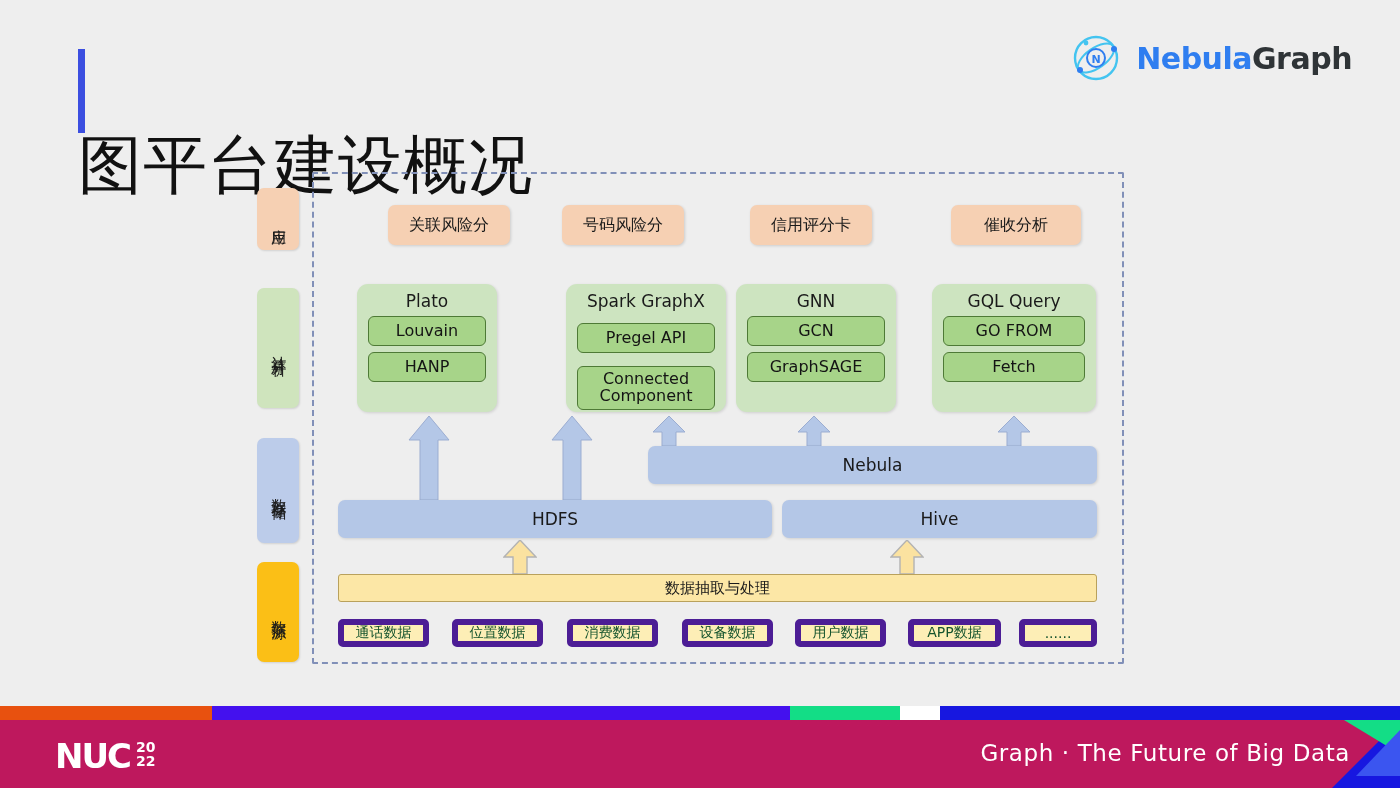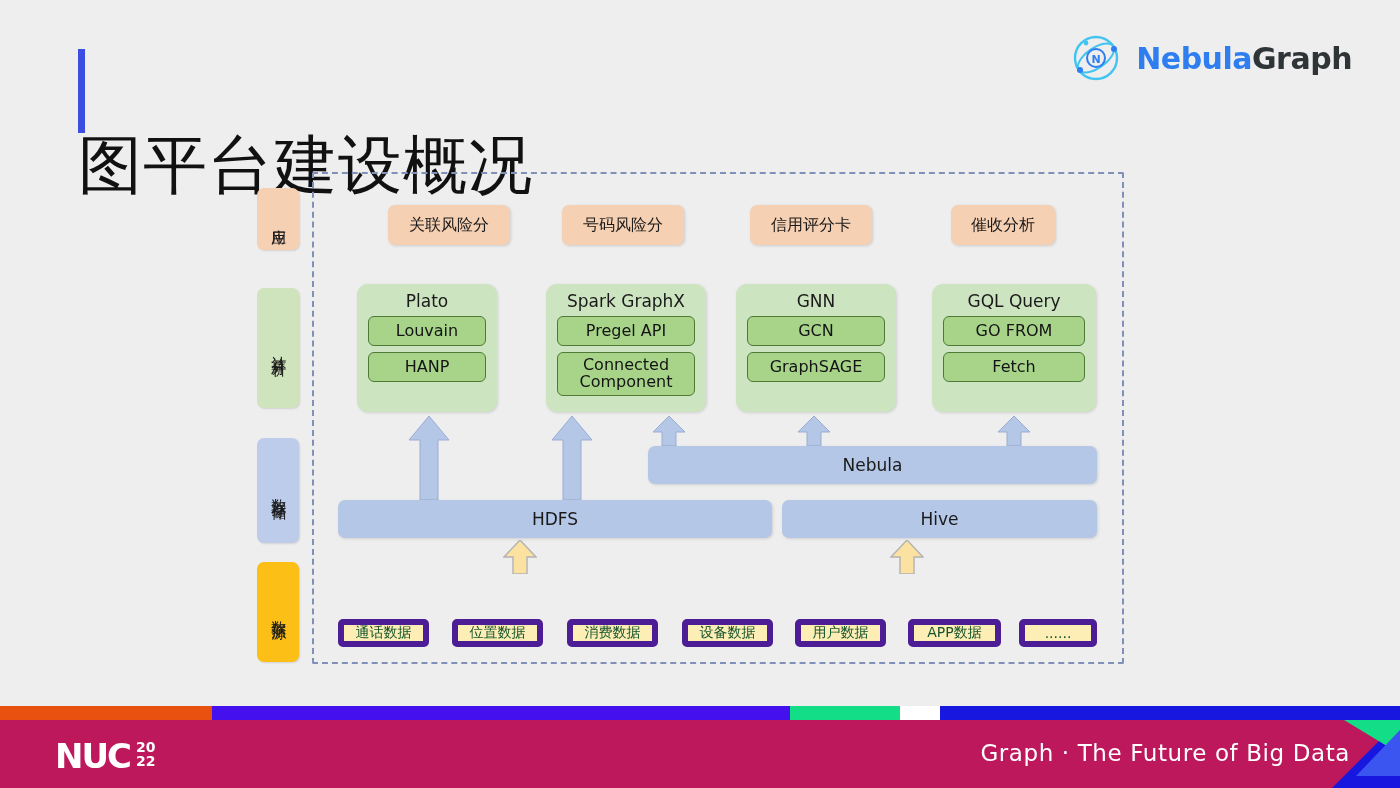--- a/index.html
+++ b/index.html
@@ -142,31 +142,31 @@
 
   <div class="app-box" style="left:388px; top:205px; width:122px;">
     <span>关联风险分</span>
   </div>
   <div class="app-box" style="left:562px; top:205px; width:122px;">
     <span>号码风险分</span>
   </div>
   <div class="app-box" style="left:750px; top:205px; width:122px;">
     <span>信用评分卡</span>
   </div>
-  <div class="app-box" style="left:951px; top:205px; width:104px;align-items:center;">
+  <div class="app-box" style="left:951px; top:205px; width:130px;align-items:center;">
     <span>催收分析</span>
   </div>
 
   <div class="comp-box" style="left:357px; width:140px;">
     <div class="comp-title">Plato</div>
     <div class="comp-item">Louvain</div>
     <div class="comp-item">HANP</div>
   </div>
 
-  <div class="comp-box" style="left:546px; width:160px;">
+  <div class="comp-box" style="left:566px; width:160px;gap:7px;">
     <div class="comp-title">Spark GraphX</div>
     <div class="comp-item">Pregel API</div>
     <div class="comp-item two-line">Connected Component</div>
   </div>
 
   <div class="comp-box" style="left:736px; width:160px;">
     <div class="comp-title">GNN</div>
     <div class="comp-item">GCN</div>
     <div class="comp-item">GraphSAGE</div>
   </div>
@@ -218,20 +218,23 @@
     <svg width="34" height="34">
         <polygon points="17,0 33,17 24,17 24,34 10,34 10,17 1,17" fill="#fbe2a0" stroke="#b3b3b3" stroke-width="1.4"></polygon>
       </svg>
   </div>
   <div class="arrow" style="left:890px; top:540px;">
     <svg width="34" height="34">
         <polygon points="17,0 33,17 24,17 24,34 10,34 10,17 1,17" fill="#fbe2a0" stroke="#b3b3b3" stroke-width="1.4"></polygon>
       </svg>
   </div>
 
+  <div class="src-bar">
+    <span>数据抽取与处理</span>
+  </div>
 
   <div class="src-chip" style="left:338px; width:91px;">
     <span>通话数据</span>
   </div>
   <div class="src-chip" style="left:452px; width:91px;">
     <span>位置数据</span>
   </div>
   <div class="src-chip" style="left:567px; width:91px;">
     <span>消费数据</span>
   </div>

